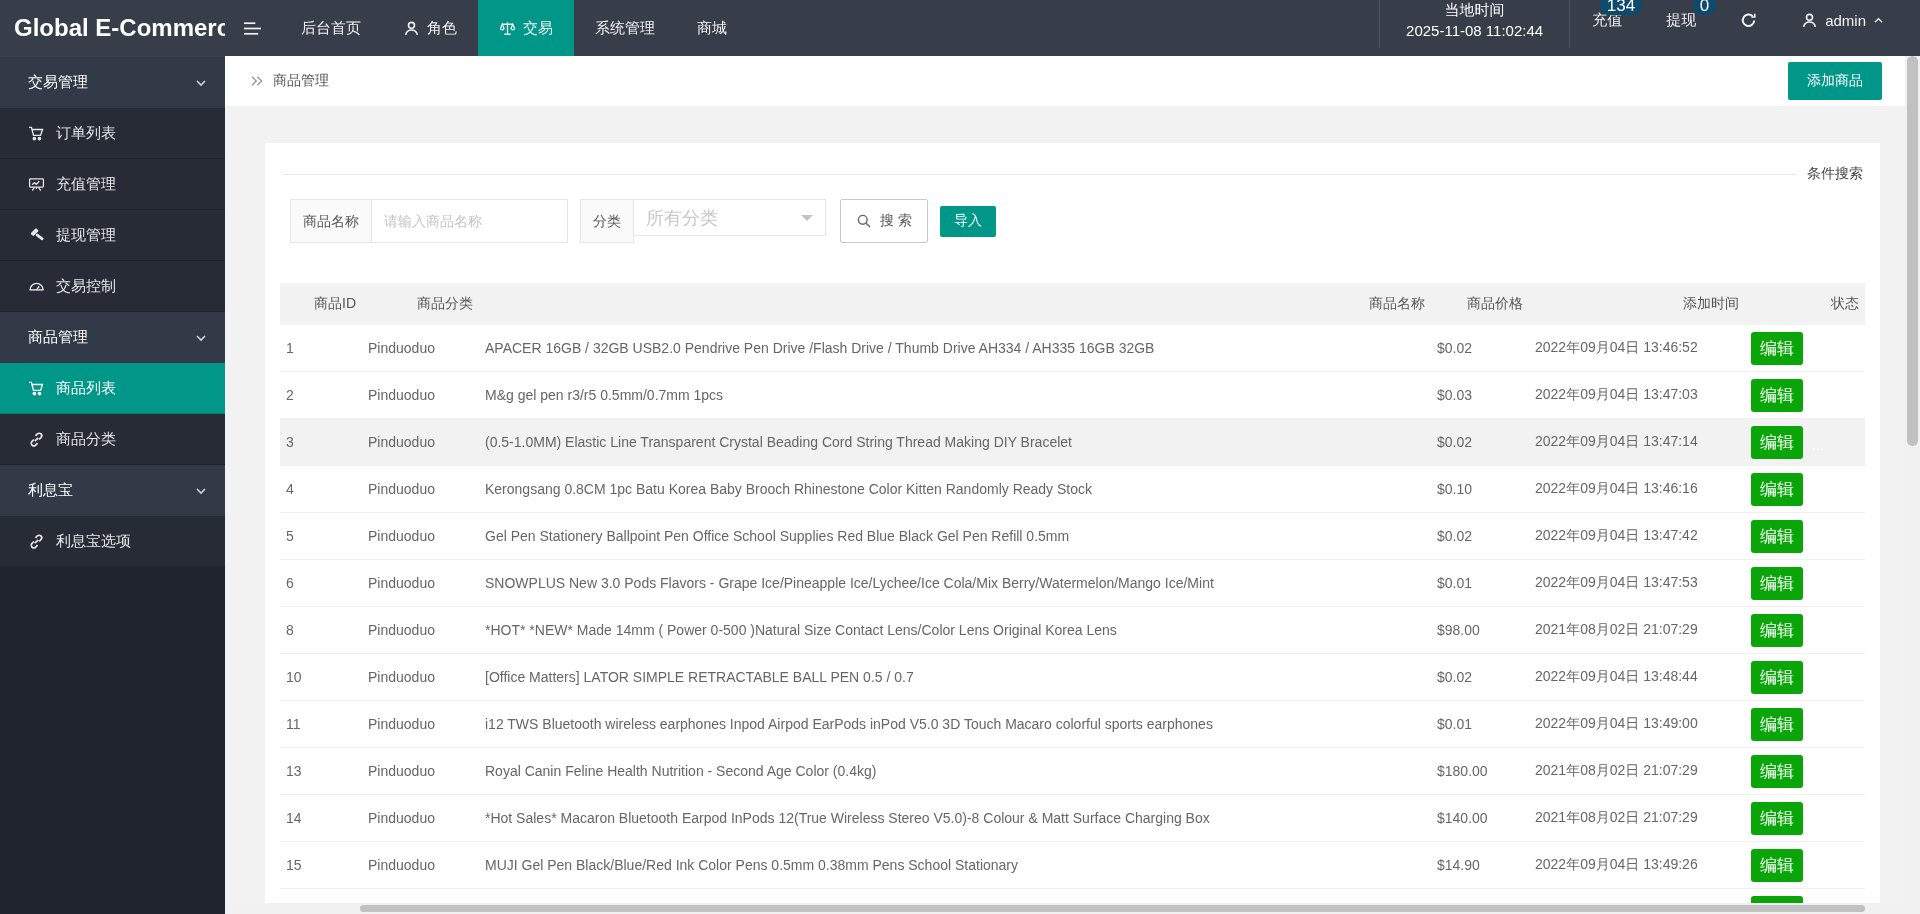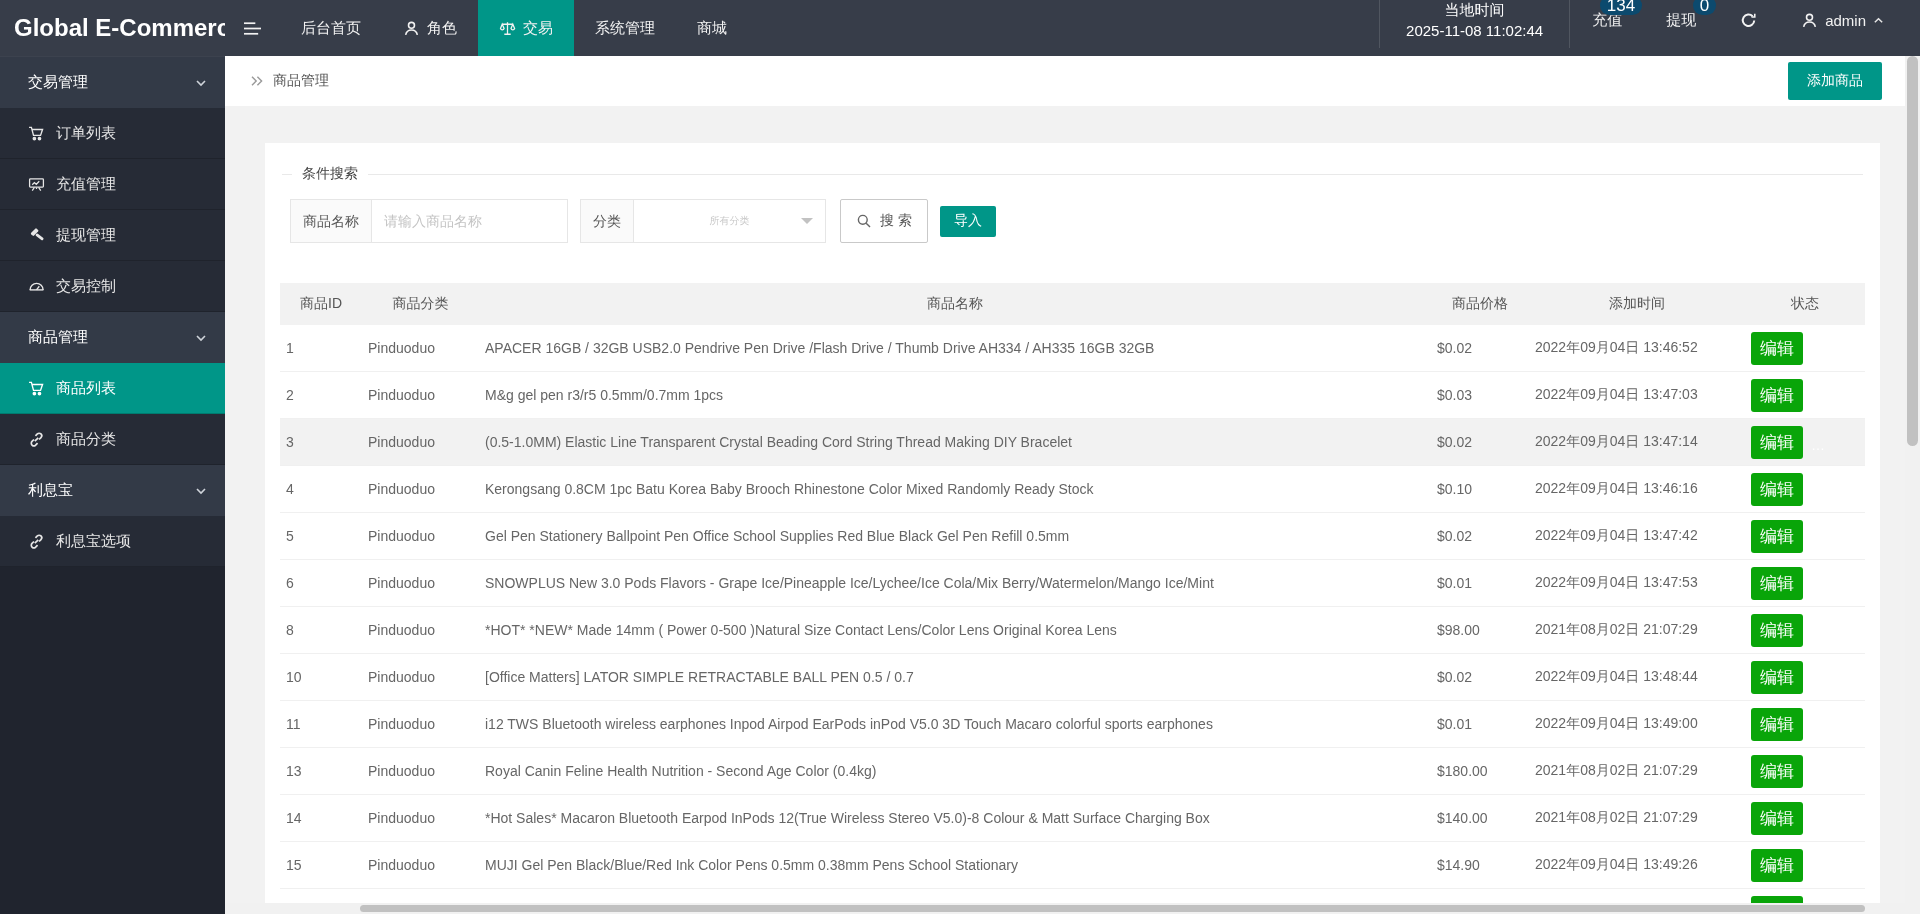--- a/index.html
+++ b/index.html
@@ -72,56 +72,56 @@
   .crumb .icon{width:14px;height:12px;color:#9a9a9a;}
   .btn-teal{
     background:#009688;color:#fff;border:none;border-radius:2px;
     font-size:14px;cursor:pointer;font-family:inherit;
   }
   .add-btn{height:38px;padding:0 19px;}
 
   .card{margin:37px 40px 0;background:#fff;padding:14px 15px 40px;min-height:800px;box-sizing:border-box;}
 
   fieldset{border:none;border-top:1px solid #e9e9e9;margin:8px 2px 0;padding:0;}
-  legend{padding:0 10px;margin-left:10px;font-size:14px;color:#444;}
+  legend{padding:0 10px;margin-left:10px;font-size:14px;color:#444;text-align:right;}
   .form-row{display:flex;align-items:center;margin:16px 0 20px 8px;}
   .igroup{display:flex;align-items:stretch;}
   .igroup + .igroup{margin-left:12px;}
   .pane-label{
     border:1px solid #e6e6e6;background:#fafafa;color:#555;font-size:14px;
     padding:0 12px;height:44px;line-height:42px;box-sizing:border-box;white-space:nowrap;
   }
   .txt-input{
     height:44px;border:1px solid #e6e6e6;border-left:none;width:196px;
     padding:0 12px;font-size:14px;color:#666;outline:none;box-sizing:border-box;font-family:inherit;
   }
   .txt-input::placeholder{color:#c4c4c4;}
   .select{
-    height:44px;border:1px solid #e6e6e6;border-left:none;width:192px;box-sizing:border-box;
-    display:flex;align-items:center;padding:0 12px;color:#c9c9c9;font-size:10px;
-    position:relative;background:#fff;cursor:pointer;justify-content:center;
+    height:37px;border:1px solid #e6e6e6;border-left:none;width:192px;box-sizing:border-box;
+    display:flex;align-items:center;padding:0 12px;color:#c9c9c9;font-size:18px;
+    position:relative;background:#fff;cursor:pointer;
   }
   .sel-arrow{
     position:absolute;right:12px;top:50%;margin-top:-3px;width:0;height:0;
     border:6px solid transparent;border-top-color:#c2c2c2;
   }
   .btn-plain{
     height:44px;margin-left:14px;background:#fff;border:1px solid #c9c9c9;border-radius:2px;
     padding:0 15px;display:inline-flex;align-items:center;gap:8px;font-size:14px;color:#555;
     cursor:pointer;font-family:inherit;
   }
   .btn-plain .icon{width:16px;height:16px;color:#666;}
   .btn-import{height:31px;padding:0 14px;margin-left:12px;}
 
   table{width:100%;border-collapse:collapse;margin-top:20px;table-layout:fixed;}
   col.c-id{width:82px;} col.c-cat{width:117px;} col.c-name{width:auto;}
   col.c-price{width:98px;} col.c-time{width:216px;} col.c-status{width:120px;}
   thead th{
     background:#f2f2f2;height:42px;font-weight:normal;font-size:14px;color:#555;
-    text-align:center;padding:0 6px;white-space:nowrap;
+    text-align:right;padding:0 6px;white-space:nowrap;
   }
   tbody td{
     height:46px;border-bottom:1px solid #f0f0f0;font-size:14px;color:#666;
     padding:0 8px 0 6px;overflow:hidden;white-space:nowrap;text-overflow:ellipsis;
   }
   tr.hl td{background:#f2f2f2;}
   .btn-edit,.btn-delete{
     border:none;border-radius:3px;color:#fff;font-size:17px;padding:5px 9px;
     cursor:pointer;font-family:inherit;
   }
@@ -393,21 +393,21 @@
             <td>3</td>
             <td>Pinduoduo</td>
             <td>(0.5-1.0MM) Elastic Line Transparent Crystal Beading Cord String Thread Making DIY Bracelet</td>
             <td>$0.02</td>
             <td>2022年09月04日 13:47:14</td>
             <td><button class="btn-edit" style="background: rgb(9, 165, 9);">编辑</button><button class="btn-delete" style="background: rgb(255, 0, 0);">删除</button></td>
           </tr>
           <tr>
             <td>4</td>
             <td>Pinduoduo</td>
-            <td>Kerongsang 0.8CM 1pc Batu Korea Baby Brooch Rhinestone Color Mixed Randomly Ready Stock</td>
+            <td>Kerongsang 0.8CM 1pc Batu Korea Baby Brooch Rhinestone Color Kitten Randomly Ready Stock</td>
             <td>$0.10</td>
             <td>2022年09月04日 13:46:16</td>
             <td><button class="btn-edit" style="background: rgb(9, 165, 9);">编辑</button><button class="btn-delete" style="background: rgb(255, 0, 0);">删除</button></td>
           </tr>
           <tr>
             <td>5</td>
             <td>Pinduoduo</td>
             <td>Gel Pen Stationery Ballpoint Pen Office School Supplies Red Blue Black Gel Pen Refill 0.5mm</td>
             <td>$0.02</td>
             <td>2022年09月04日 13:47:42</td>

